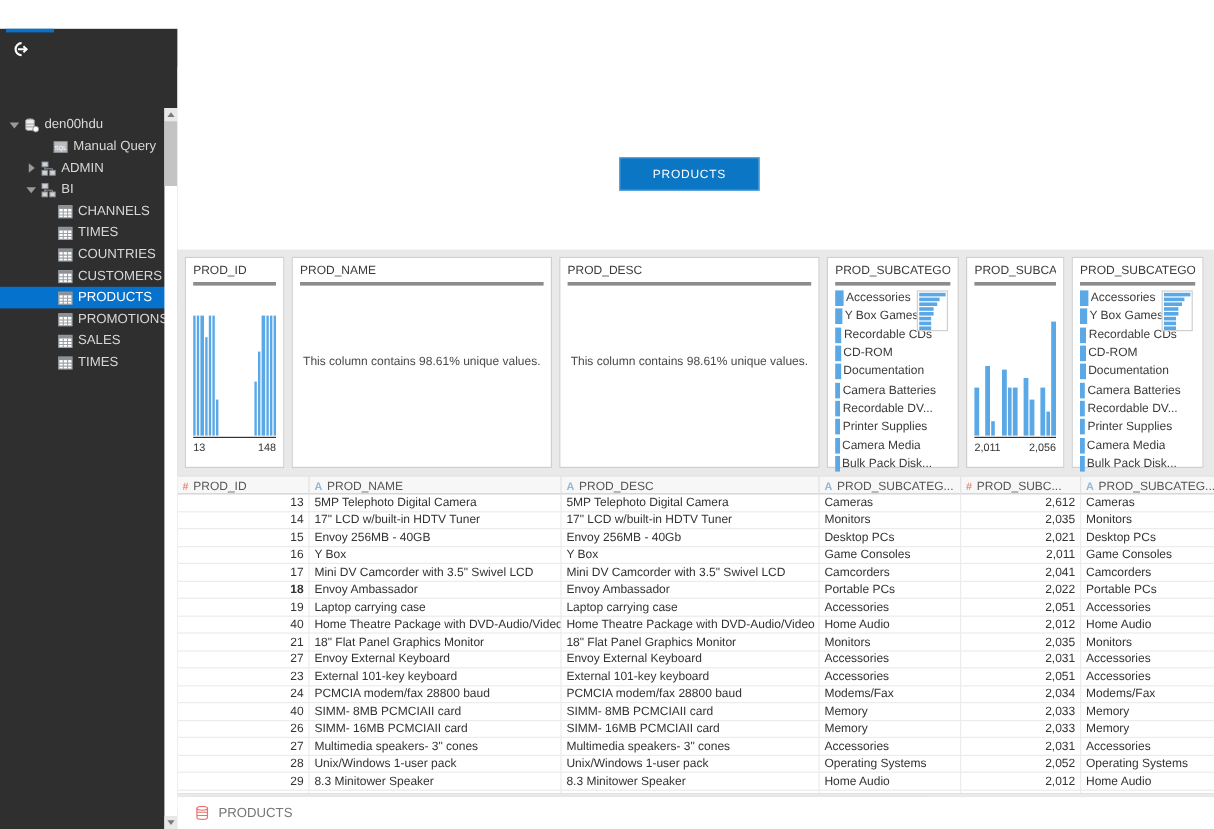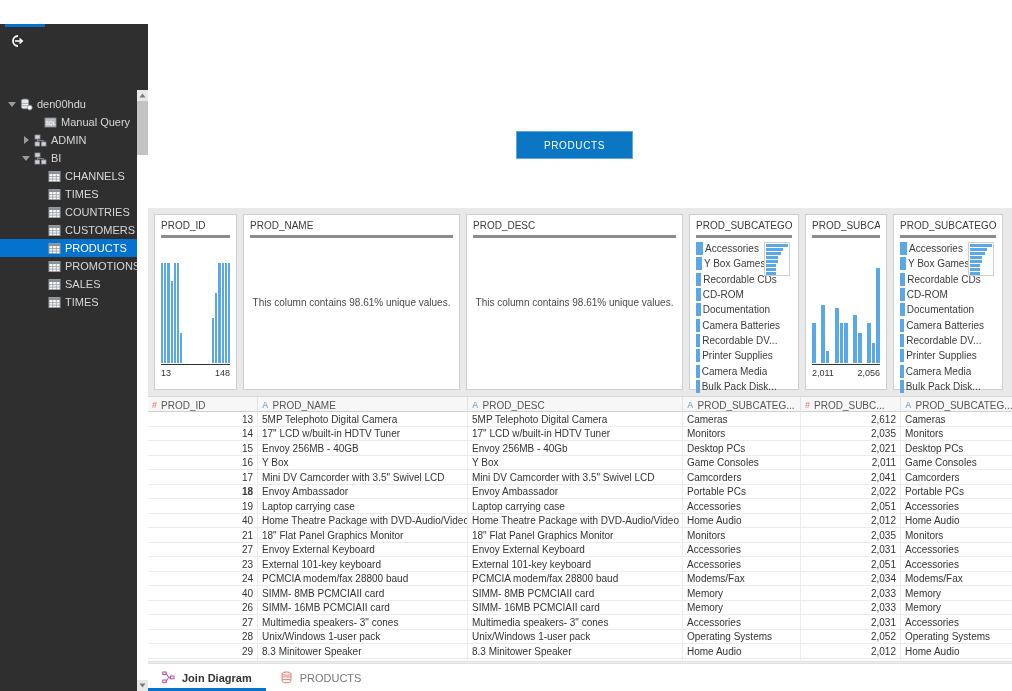--- a/index.html
+++ b/index.html
@@ -797,32 +797,20 @@
         <div class="arr">
           <svg width="5" height="7" viewBox="0 0 5 7">
             <polygon points="4.5,0.5 4.5,6.5 0.5,3.5" fill="#9a9a9a"></polygon>
           </svg>
         </div>
         <div class="thumb"></div>
       </div>
     </div>
 
     <div class="tabbar" id="tabbar">
-        <div class="tab active">
-          <span class="tabicon">
-            <svg width="13" height="13" viewBox="0 0 13 13">
-              <rect x="0.8" y="1" width="3.4" height="2.6" fill="none" stroke="#b04aa8" stroke-width="1"></rect>
-              <rect x="0.8" y="9" width="3.4" height="2.6" fill="none" stroke="#b04aa8" stroke-width="1"></rect>
-              <rect x="8.4" y="5" width="3.6" height="2.8" fill="none" stroke="#b04aa8" stroke-width="1"></rect>
-              <path d="M4.2 2.3 L6.6 6.4 L8.4 6.4" fill="none" stroke="#b04aa8" stroke-width="1"></path>
-              <path d="M4.2 10.3 L6.6 6.4" fill="none" stroke="#b04aa8" stroke-width="1"></path>
-            </svg>
-          </span>
-          <span>Join Diagram</span>
-        </div>
         <div class="tab">
           <span class="tabicon">
             <svg width="13" height="13" viewBox="0 0 13 13">
               <ellipse cx="6.5" cy="2.6" rx="4.4" ry="1.6" fill="none" stroke="#e8726e" stroke-width="1"></ellipse>
               <path d="M2.1 2.6 V10.2 C2.1 11.1 4.1 11.8 6.5 11.8 C8.9 11.8 10.9 11.1 10.9 10.2 V2.6" fill="none" stroke="#e8726e" stroke-width="1"></path>
               <line x1="2.2" y1="5.9" x2="10.8" y2="5.9" stroke="#e8726e" stroke-width="0.9"></line>
               <line x1="2.2" y1="8.6" x2="10.8" y2="8.6" stroke="#e8726e" stroke-width="0.9"></line>
             </svg>
           </span>
           <span>PRODUCTS</span>

